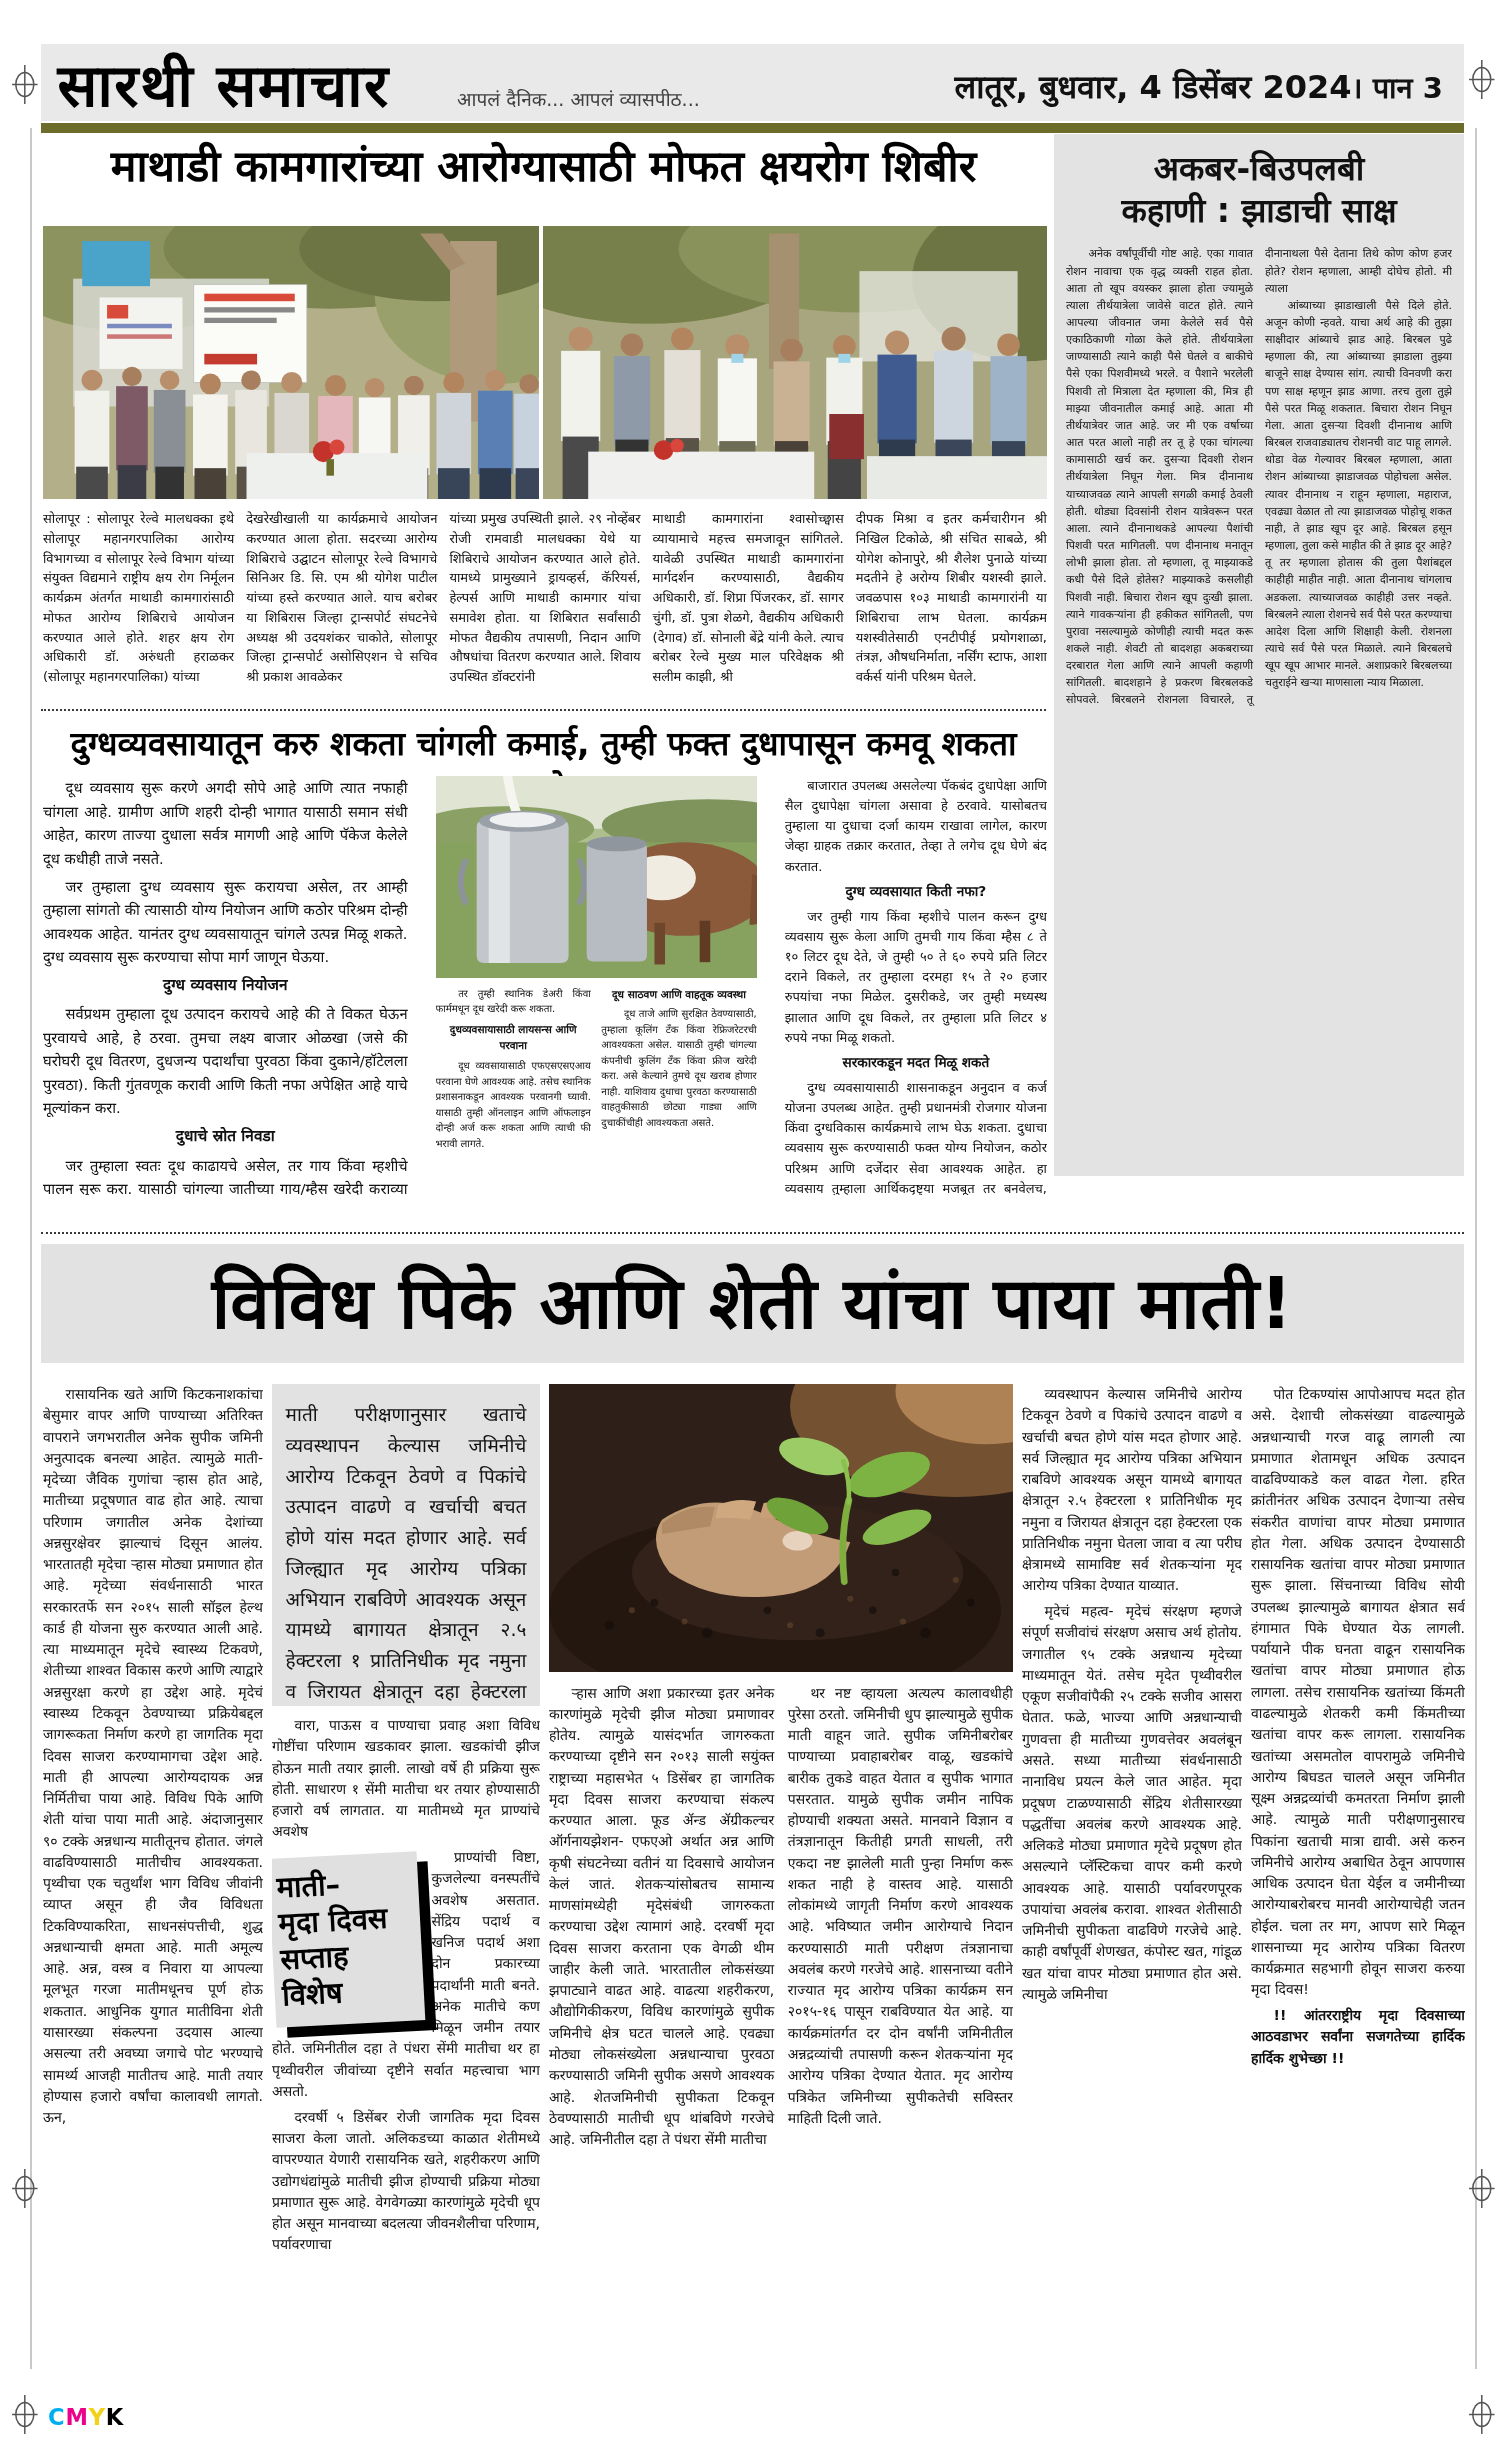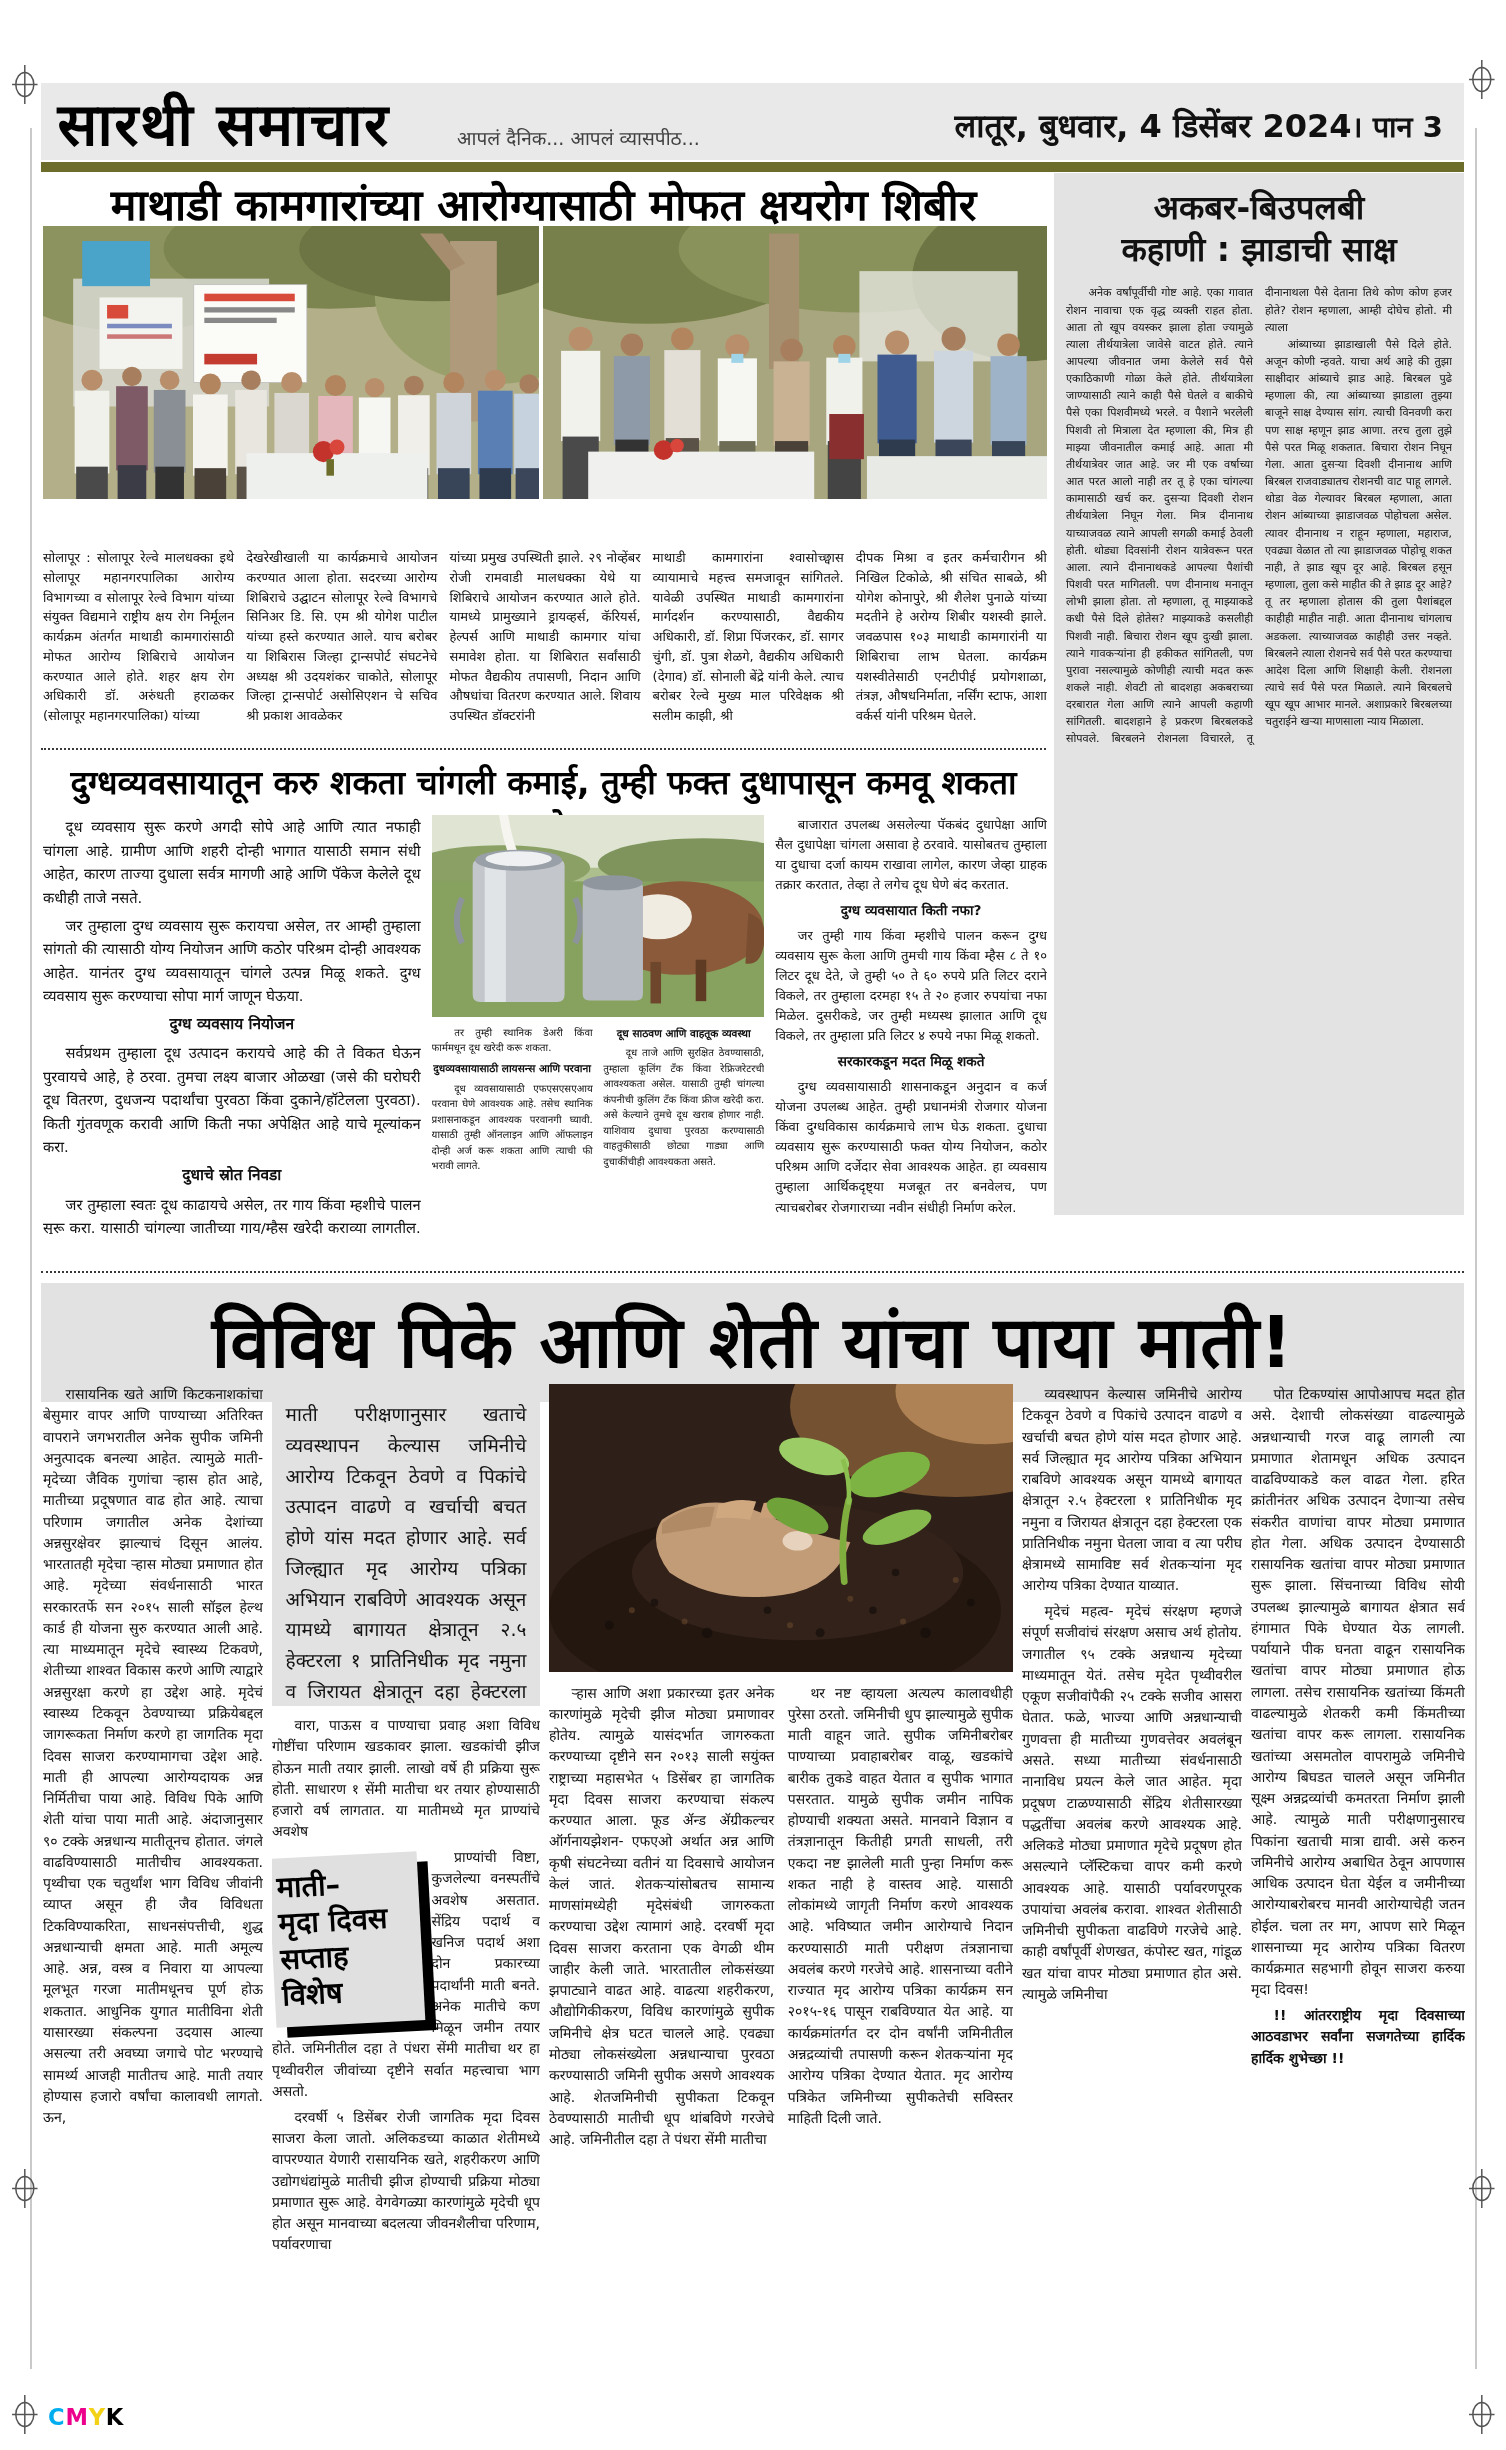--- a/index.html
+++ b/index.html
@@ -1,21 +1,21 @@
 <!DOCTYPE html>
 <html style="font-size:12px"><head>
 <meta charset="utf-8">
 <style>
   html,body{margin:0;padding:0;}
   body{
     width:1506px;height:2450px;position:relative;background:#ffffff;
     font-family:"DejaVu Sans","Liberation Sans",sans-serif;color:#111;
     overflow:hidden;
   }
-  .abs{position:absolute;margin-top:39px;}
+  .abs{position:absolute;}
   
   .edge-line{position:absolute;width:1.5px;background:#c9c9c9;top:128px;height:2241px;}
   
   .regmark{position:absolute;width:25.6px;height:39px;}
   
   .cmyk{position:absolute;font-size:22.6px;font-weight:600;letter-spacing:0.8px;font-family:"DejaVu Sans",sans-serif;}
   .cmyk span{display:inline-block;}
   
   .masthead{left:41px;top:44px;width:1423px;height:77px;background:#e9e9e9;}
   .mast-title{position:absolute;left:16.6px;top:-1.5px;font-size:59px;font-weight:800;color:#000;letter-spacing:1.5px;}
@@ -30,21 +30,21 @@
   .dotted{border-top:2.3px dotted #3a3a3a;height:0;}
   
   .photo{position:absolute;top:226px;height:273px;overflow:hidden;}
   .photo svg{display:block;width:100%;height:100%;}
   
   .tb-cols{left:43px;top:509px;width:1004px;height:194px;column-count:5;column-gap:12px;
     font-size:13px;line-height:1.52;text-align:justify;overflow:hidden;}
   .tb-cols div{break-inside:avoid-column;}
   .tb-col{margin:0 0 0 0;}
   
-  .milk{left:43px;top:776px;width:1004px;height:419px;display:flex;gap:11px;overflow:hidden;}
+  .milk{left:43px;top:776px;width:1004px;height:419px;display:flex;gap:28px;overflow:hidden;}
   .milk-col{text-align:justify;overflow:hidden;}
   .milk-c1{width:378px;font-size:14.7px;line-height:1.6;}
   .milk-c2{width:333px;font-size:13px;line-height:1.55;}
   .milk-c3{width:272px;font-size:13px;line-height:1.55;}
   .milk p{margin:0 0 4.5px;text-indent:22.6px;}
   .milk h4{margin:3px 0 4.5px;text-align:center;font-size:1.05em;font-weight:800;}
   .milk-photo{width:333px;height:202px;margin-bottom:7.5px;}
   .milk-photo svg{display:block;width:100%;height:100%;}
   .milk-mid-text{columns:2;column-gap:10.5px;height:202px;overflow:hidden;font-size:10px;}
   

